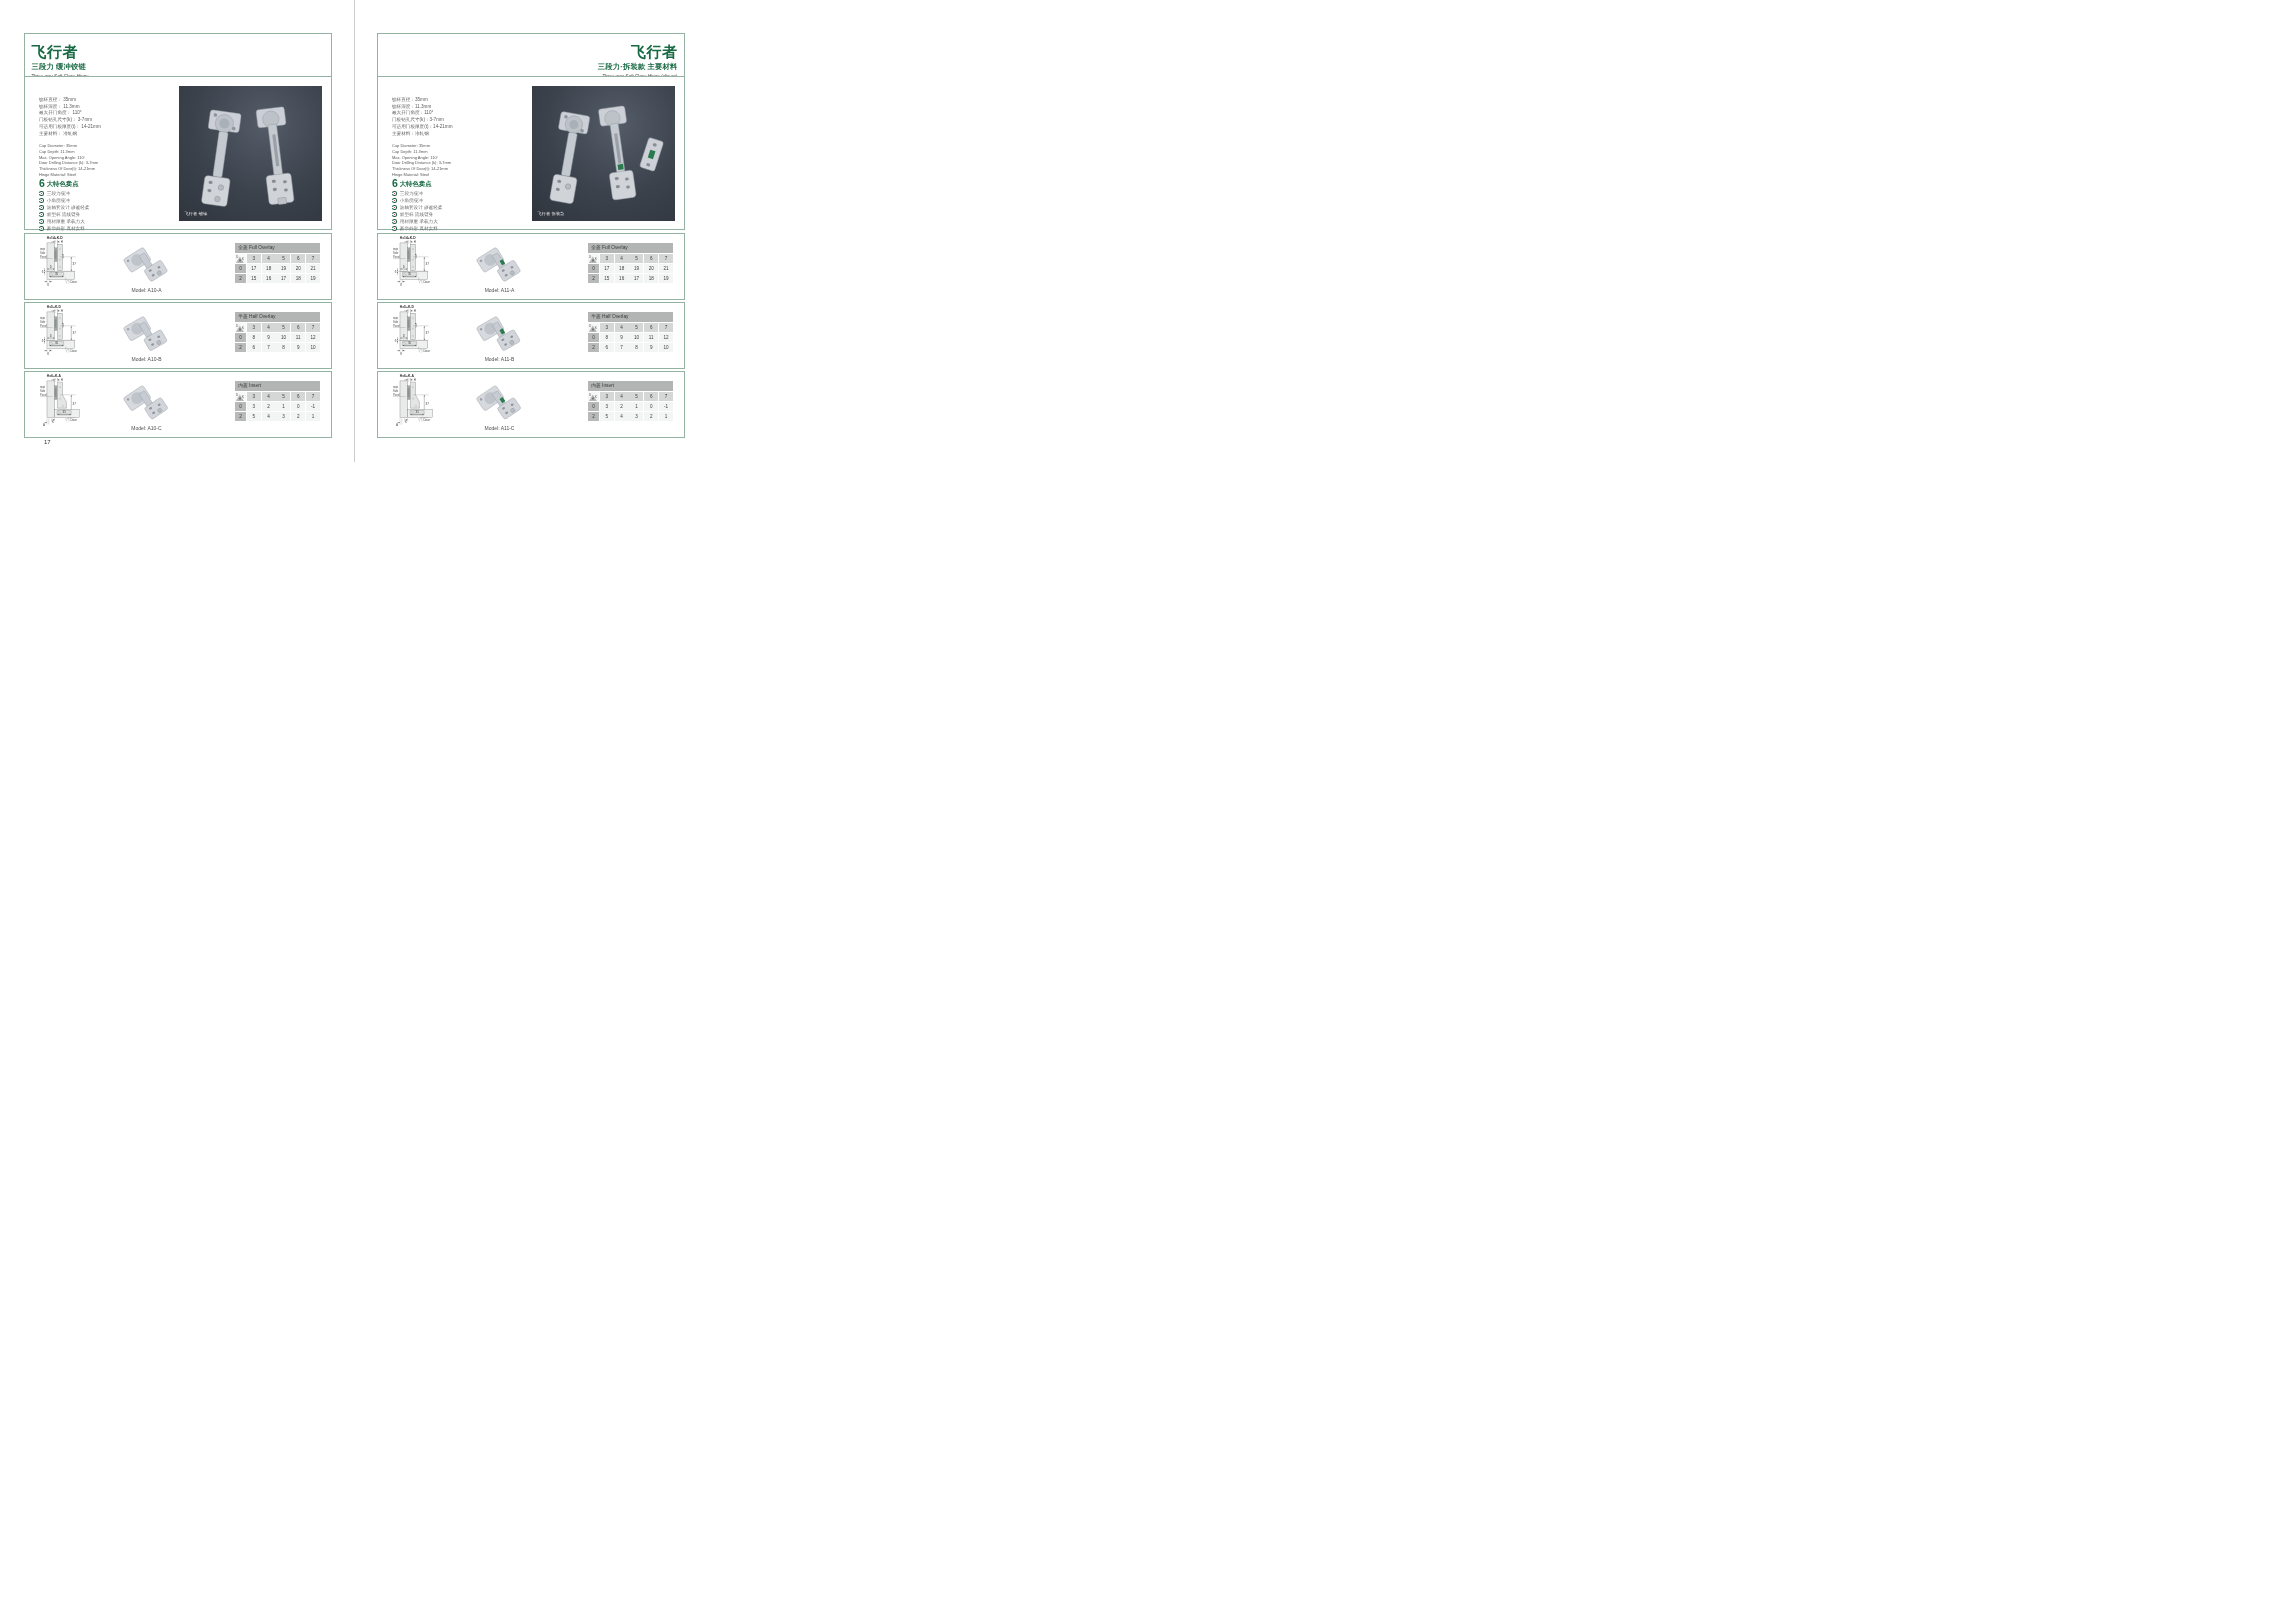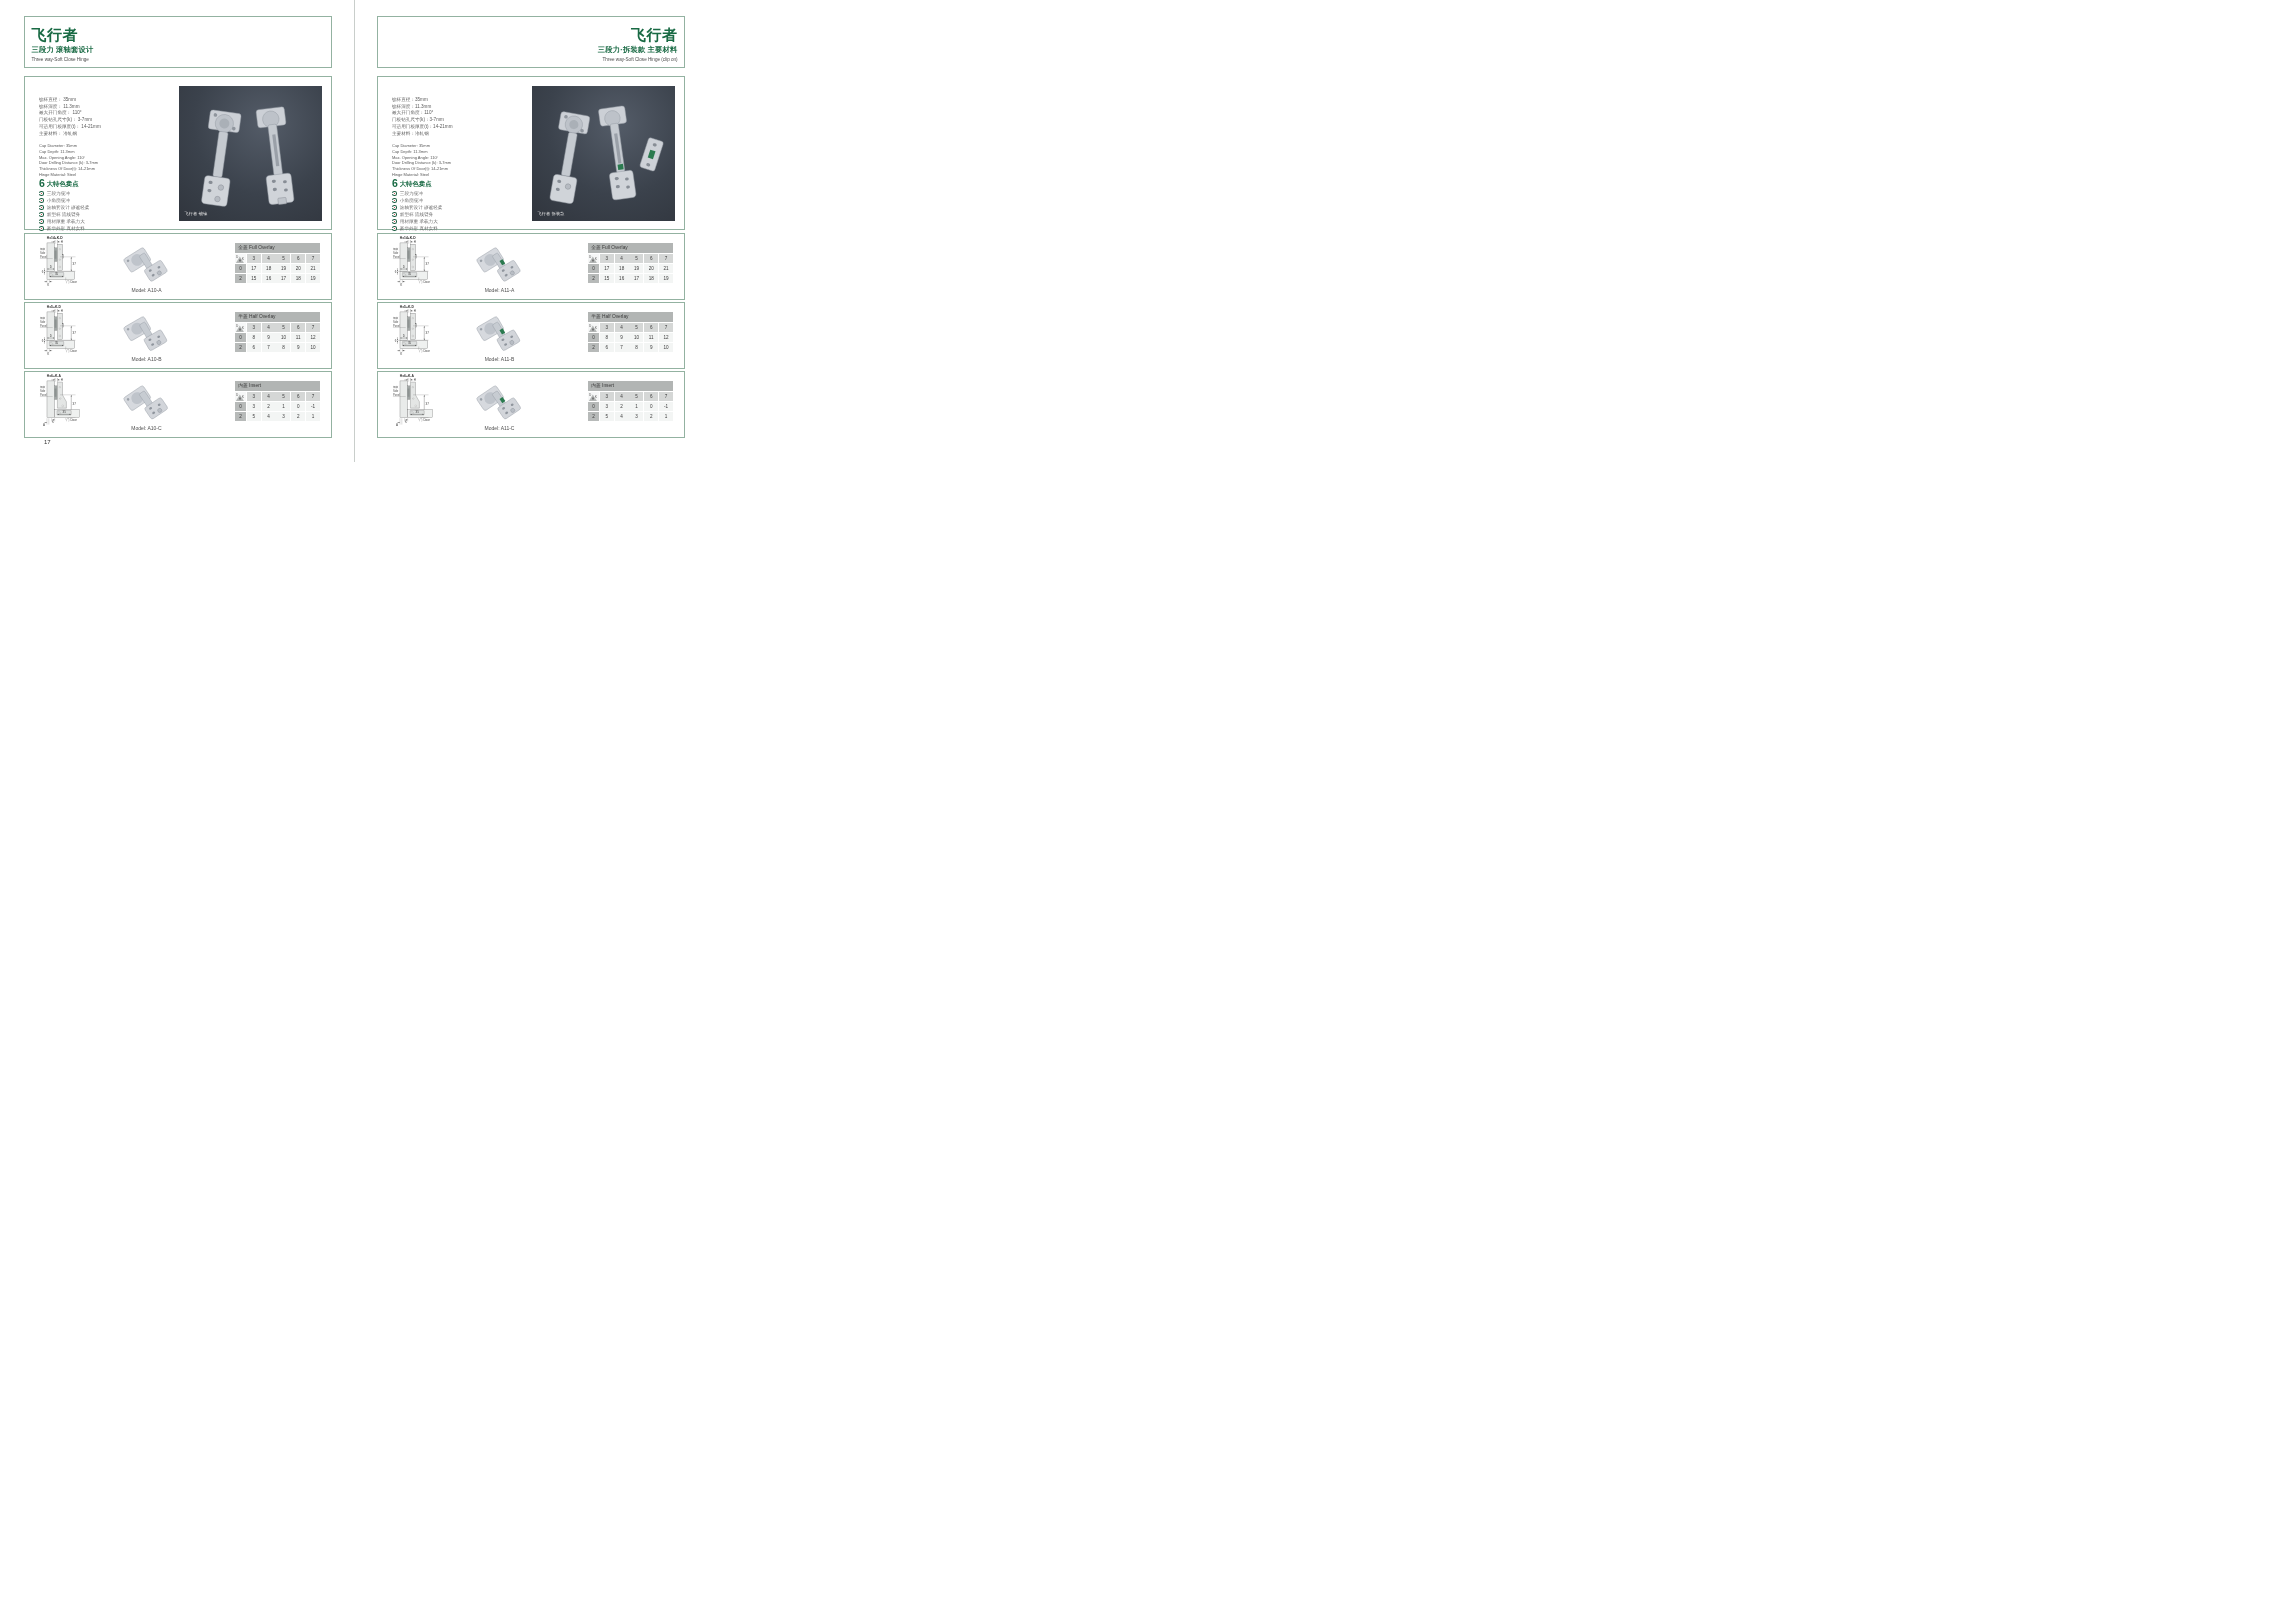--- a/index.html
+++ b/index.html
@@ -2,21 +2,21 @@
 <html style="font-size:7.3px"><head>
 <meta charset="utf-8">
 <style>
   html,body{margin:0;padding:0;background:#fff;}
   .sheet{position:relative;width:709px;height:462px;background:#ffffff;overflow:hidden;
          font-family:"Liberation Sans","DejaVu Sans",sans-serif;}
   .divider{position:absolute;left:354px;top:0;width:0.5px;height:100%;background:#c9cecb;}
   .page{position:absolute;top:0;width:308px;height:100%;}
   .page.pl{left:24px;} .page.pr{left:377px;}
   .gbox{position:absolute;left:0;width:308px;border:0.5px solid #93b2a1;background:#fff;box-sizing:border-box;}
-  .box-header{top:16px;height:52px;}
+  .box-header{top:33px;height:52px;}
   .box-specs{top:76px;height:154px;}
   .sec{height:67px;}
   .s1{top:233px;} .s2{top:302px;} .s3{top:371px;}
   .header-inner{padding:10px 6.4px 0;}
   .pr .header-inner{text-align:right;}
   .brand{font-size:15px;font-weight:700;color:#196a44;letter-spacing:0.5px;line-height:1;}
   .sub{font-size:7.3px;font-weight:700;color:#196a44;margin-top:3.2px;letter-spacing:0.2px;}
   .sub-en{font-size:4.6px;color:#4c4c4c;margin-top:2.3px;}
   .specs-cn{position:absolute;left:14px;top:20px;font-size:4.6px;color:#5c5c5c;line-height:6.7px;}
   .specs-en{position:absolute;left:14px;top:66px;font-size:4px;color:#5a5a5a;line-height:5.8px;}
@@ -62,21 +62,21 @@
 </head>
 <body>
 
 <div class="sheet">
   <div class="divider"></div>
 
   <div class="page pl">
     <div class="gbox box-header">
       <div class="header-inner">
         <div class="brand">飞行者</div>
-        <div class="sub">三段力 滚轴套设计</div>
+        <div class="sub">三段力 缓冲铰链</div>
         <div class="sub-en">Three way-Soft Close Hinge</div>
       </div>
     </div>
 
     <div class="gbox box-specs">
       <div class="specs-cn">
         <div>铰杯直径： 35mm</div>
         <div>铰杯深度： 11.3mm</div>
         <div>最大开门角度： 110°</div>
         <div>门板钻孔尺寸(k)： 3-7mm</div>

